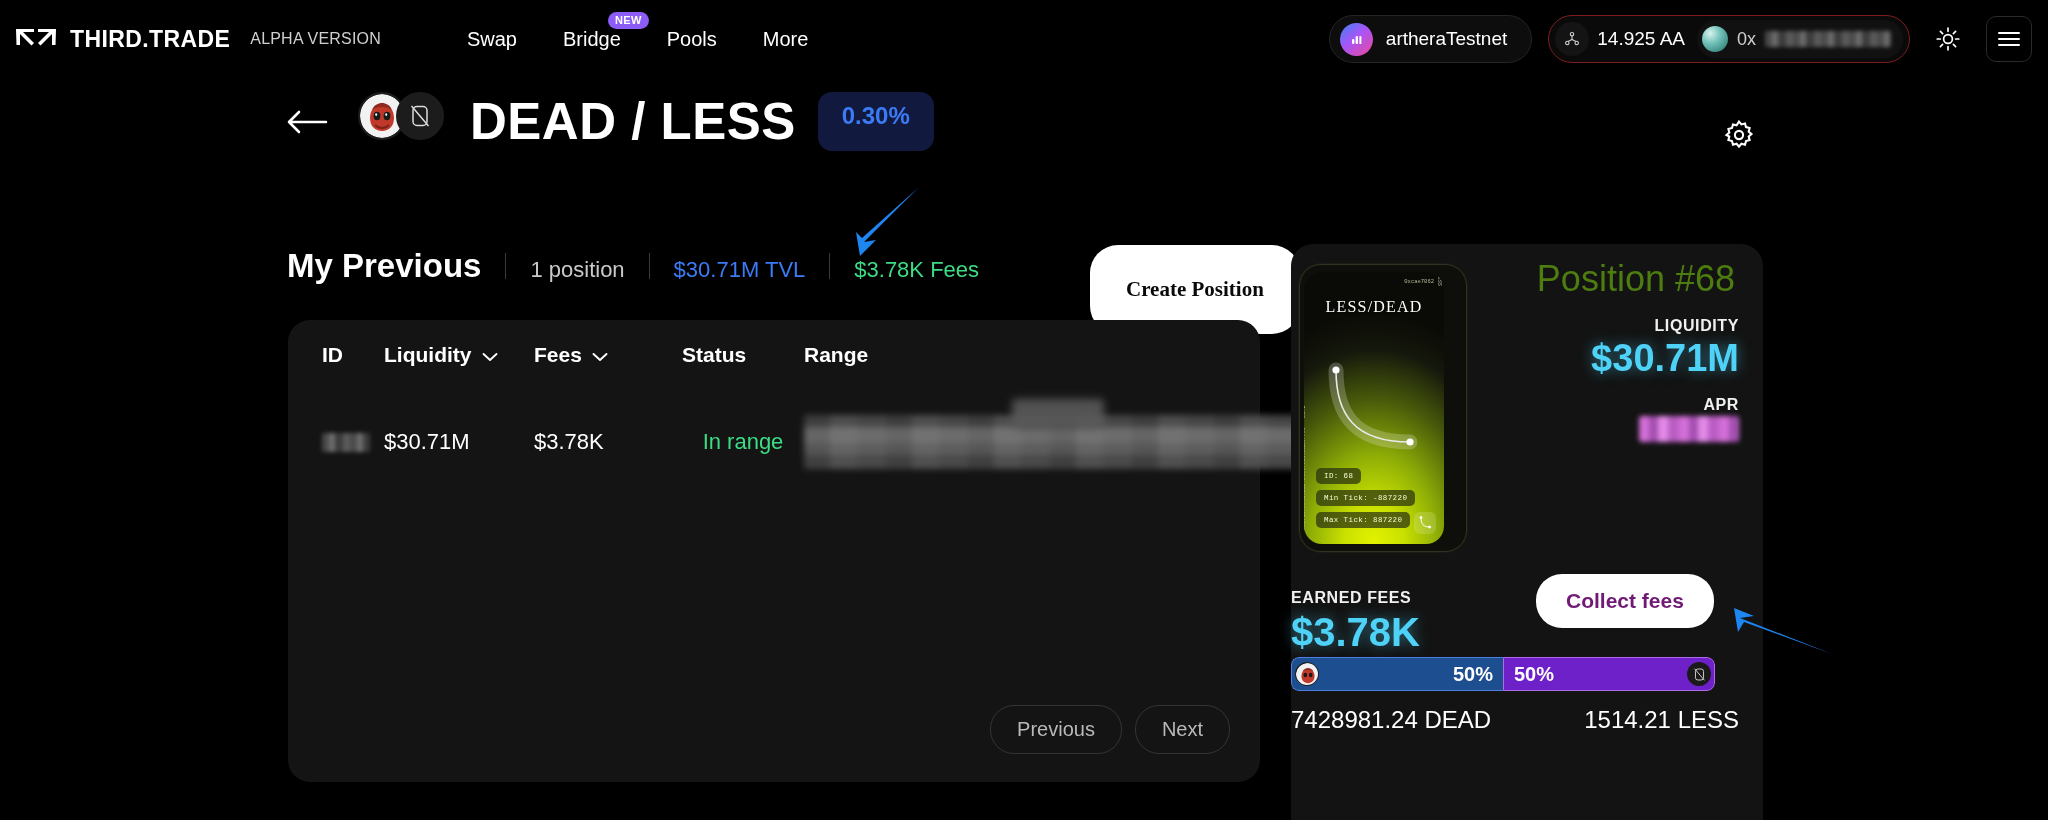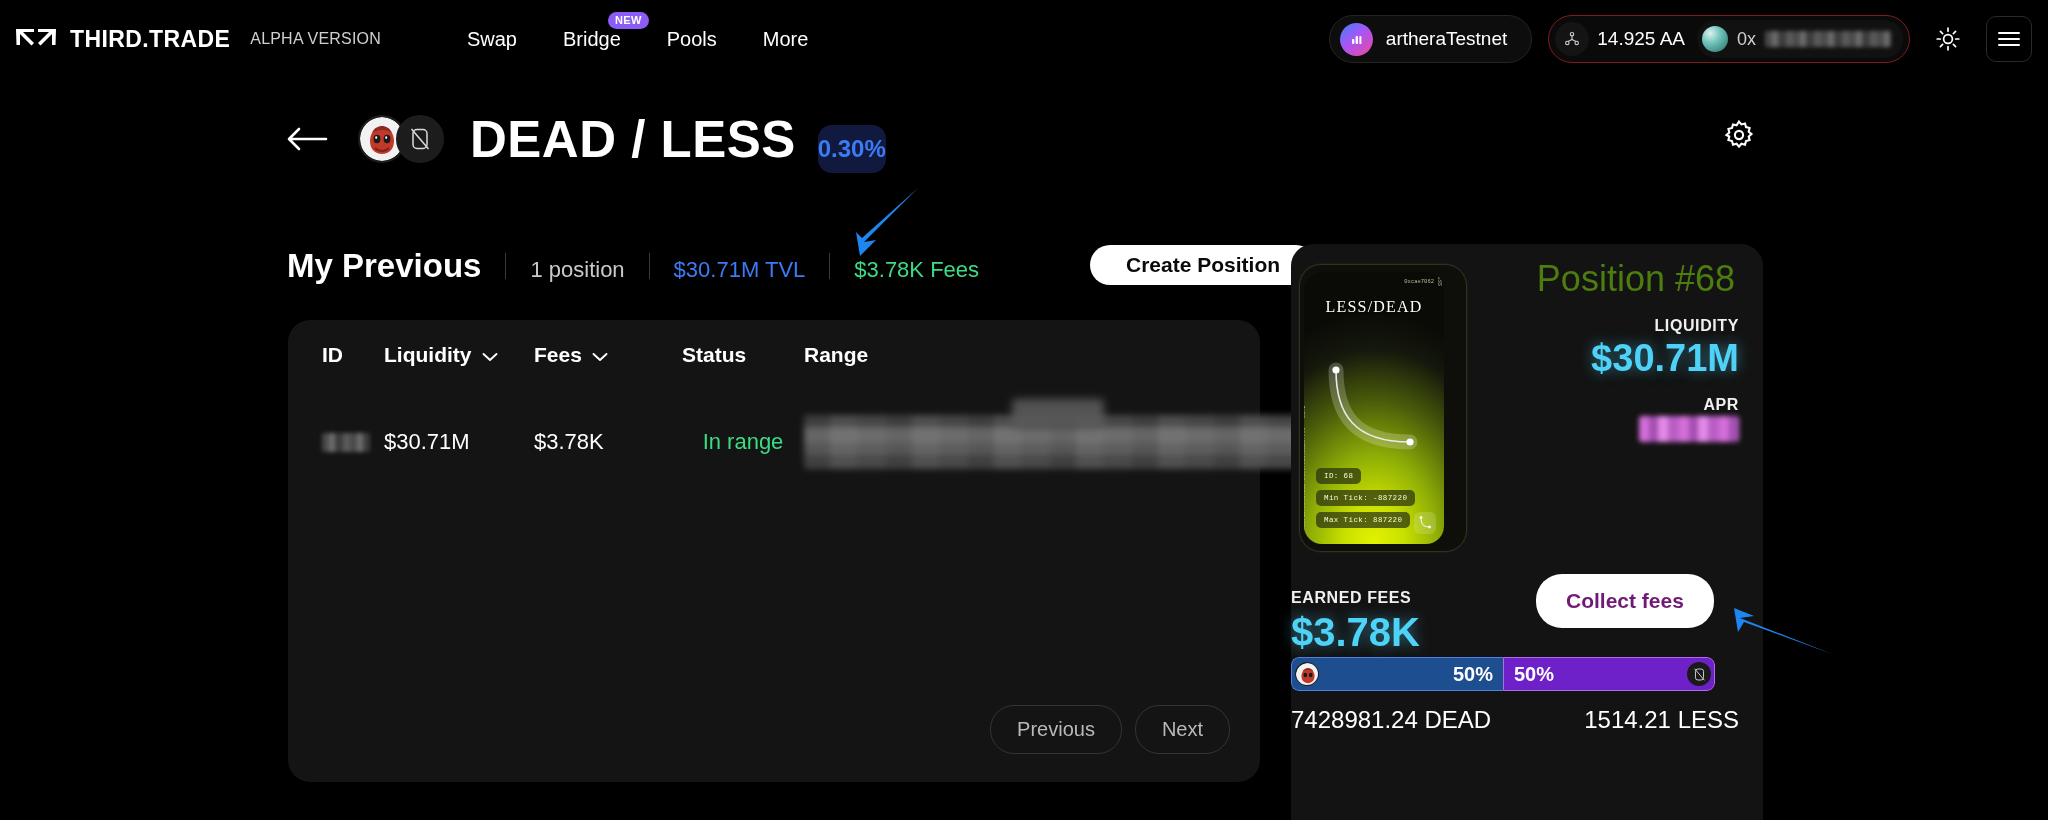--- a/index.html
+++ b/index.html
@@ -78,58 +78,57 @@
     filter: blur(2.2px);
     border-radius:2px;
   }
   .theme-btn { width:44px;height:44px;display:flex;align-items:center;justify-content:center;cursor:pointer; }
   .menu-btn {
     width:46px;height:46px;border:1px solid #2a2a2a;border-radius:10px;
     display:flex;align-items:center;justify-content:center;cursor:pointer;
   }
 
   
-  .pair-row { position:absolute; top:105px; left:0; width:1892px; display:flex; align-items:center; }
+  .pair-row { position:absolute; top:92px; left:0; width:1892px; display:flex; }
   .back-arrow { margin-left: 285px; cursor:pointer; display:flex; align-items:center; }
   .token-icons { position:relative; margin-left: 29px; width: 88px; height: 48px; }
   .tk {
     position:absolute; top:0; width:48px;height:48px;border-radius:50%;
     border:2px solid #1d1d1d; overflow:hidden;
   }
   .tk1 { left:0; background:#0b0b0b; }
   .tk2 { left:38px; background:#1c1c1c; display:flex;align-items:center;justify-content:center; }
   .pair-title {
     font-size: 51px; font-weight: 700; letter-spacing: .5px; margin-left: 24px;
     white-space: nowrap;
   }
   .fee-badge {
     margin-left: 22px; background:#111a3e; color:#3b7bf5;
-    font-size:24px; font-weight:600; border-radius:14px; padding: 10px 0;
+    font-size:24px; font-weight:600; border-radius:14px; padding: 10px 24px;
     white-space: nowrap;
-    margin-top: 20px;
   }
   .gear { position:absolute; right: 292px; top: 118px; cursor:pointer; }
 
   
   .pos-header {
     position:absolute; top: 247px; left: 287px;
     display:flex; align-items:baseline; gap:0;
   }
   .pos-title { font-size: 33px; font-weight: 600; color:#fff; white-space:nowrap; }
   .vsep { width:1px; height:26px; background:#3a3a3a; margin: 0 24px; align-self:center; }
   .pos-stat { font-size: 22px; white-space:nowrap; }
   .s-gray { color:#c9c9c9; }
   .s-blue { color:#3b7bf5; }
   .s-green { color:#3ddc84; }
 
   .create-btn {
     position:absolute; top: 245px; left: 1090px;
     background:#ffffff; color:#0a0a0a; border:none; border-radius: 28px;
-    font-size: 21px; font-weight: 600; padding: 8px 36px; cursor:pointer;
-    font-family: Liberation Sans, sans-serif; white-space:nowrap;
+    font-size: 21px; font-weight: 600; padding: 32px 36px; cursor:pointer;
+    font-family: Liberation Serif, serif; white-space:nowrap;
   }
 
   
   .table-panel {
     position:absolute; top: 320px; left: 288px; width: 972px; height: 462px;
     background:#141414; border-radius: 22px;
   }
   .thead {
     display:flex; align-items:center; padding-top: 23px; color:#fff;
     font-size: 21px; font-weight: 600;

